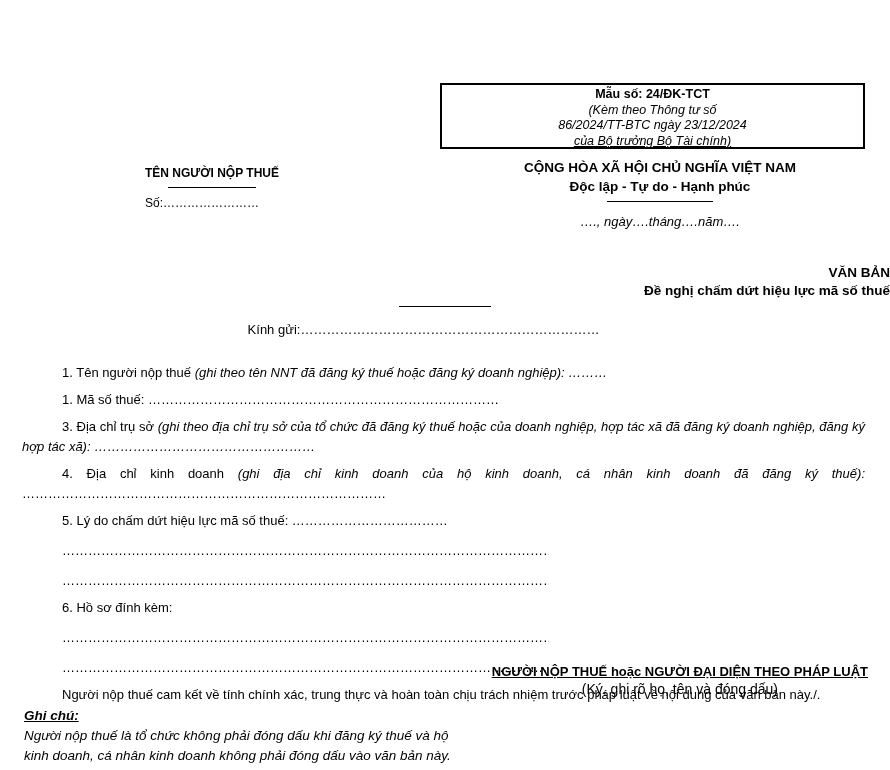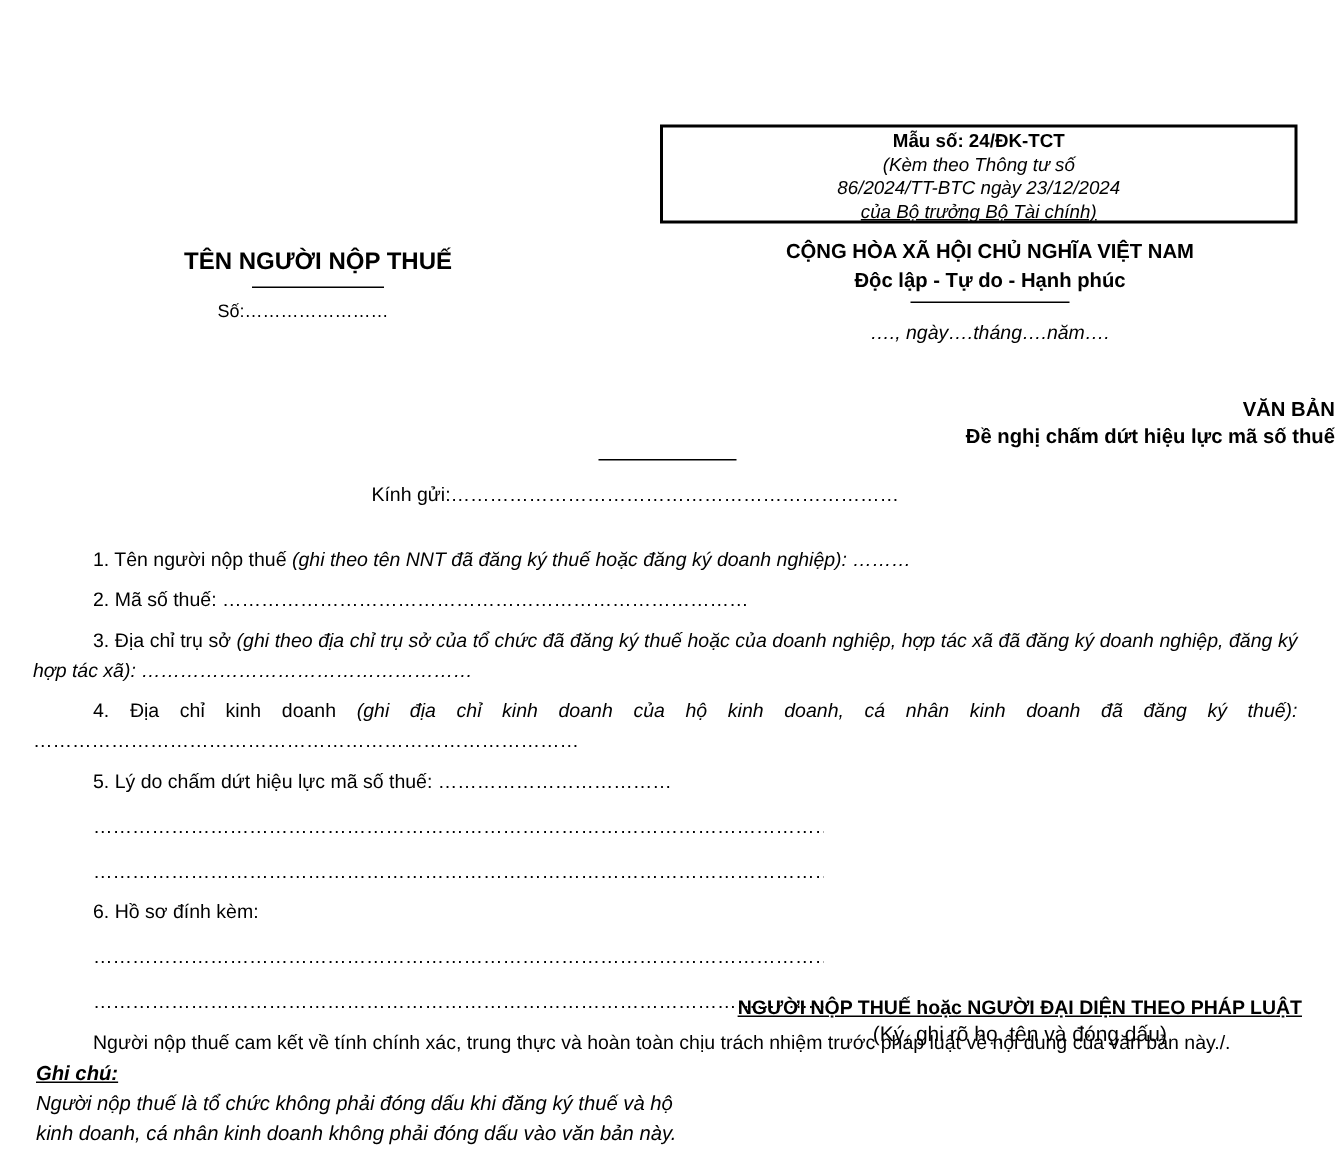--- a/index.html
+++ b/index.html
@@ -9,21 +9,21 @@
   .form-box{
     position:absolute;left:440px;top:35px;width:425px;height:66px;
     border:2px solid #000;box-sizing:border-box;
     text-align:center;font-size:12.5px;line-height:15.5px;padding-top:2px;
   }
   .form-box .b{font-weight:bold;}
   .form-box .i{font-style:italic;}
   .form-box .u{text-decoration:underline;}
   
   .hdr-left{position:absolute;left:62px;top:118px;width:300px;text-align:center;}
-  .hdr-left .t{font-weight:bold;font-size:16px;}
+  .hdr-left .t{font-weight:bold;font-size:12px;}
   .rule-left{width:88px;border-top:1.5px solid #000;margin:7px auto 8px;}
   .hdr-left .so{font-size:12px;margin-right:20px;}
   .hdr-right{position:absolute;left:460px;top:110px;width:400px;text-align:center;}
   .hdr-right .l1{font-weight:bold;font-size:13.5px;line-height:19px;}
   .hdr-right .l2{font-weight:bold;font-size:13.5px;line-height:19px;}
   .rule-right{width:106px;border-top:1.5px solid #000;margin:5px auto 12px;}
   .hdr-right .date{font-style:italic;font-size:13px;}
   
   .doc-title{position:absolute;left:0;top:216px;width:890px;text-align:right;}
   .doc-title .l1{font-weight:bold;font-size:13.5px;line-height:18px;}
@@ -76,21 +76,21 @@
     <div class="l1">VĂN BẢN</div>
     <div class="l2">Đề nghị chấm dứt hiệu lực mã số thuế</div>
     <div class="rule-title"></div>
   </div>
 
   <div class="content">
     <p class="kinh-gui">Kính gửi:……………………………………………………………</p>
 
     <p class="ind"><span>1. Tên người nộp thuế </span><span class="it">(ghi theo tên NNT đã đăng ký thuế hoặc đăng ký doanh nghiệp): ………</span></p>
 
-    <p class="ind">2. Mã số thuế: ………………………………………………………………………</p>
+    <p class="ind">1. Mã số thuế: ………………………………………………………………………</p>
 
     <p class="ind just"><span>3. Địa chỉ trụ sở </span><span class="it">(ghi theo địa chỉ trụ sở của tổ chức đã đăng ký thuế hoặc của doanh nghiệp, hợp tác xã đã đăng ký doanh nghiệp, đăng ký hợp tác xã): ……………………………………………</span></p>
 
     <p class="ind just"><span>4. Địa chỉ kinh doanh </span><span class="it">(ghi địa chỉ kinh doanh của hộ kinh doanh, cá nhân kinh doanh đã đăng ký thuế):</span><span> …………………………………………………………………………</span></p>
 
     <p class="ind">5. Lý do chấm dứt hiệu lực mã số thuế: ………………………………</p>
     <div class="filler">……………………………………………………………………………………………………………………………………</div>
     <div class="filler">……………………………………………………………………………………………………………………………………</div>
 
     <p class="ind">6. Hồ sơ đính kèm:</p>

